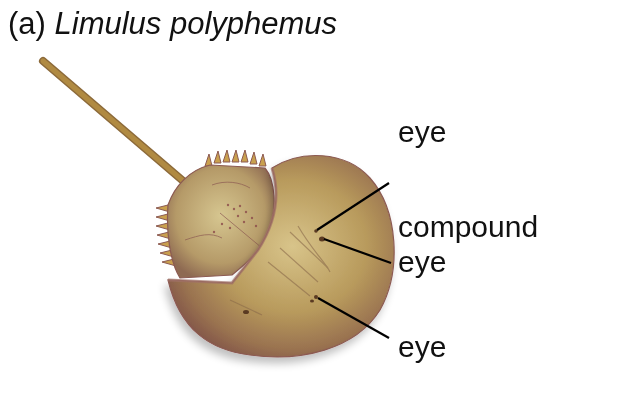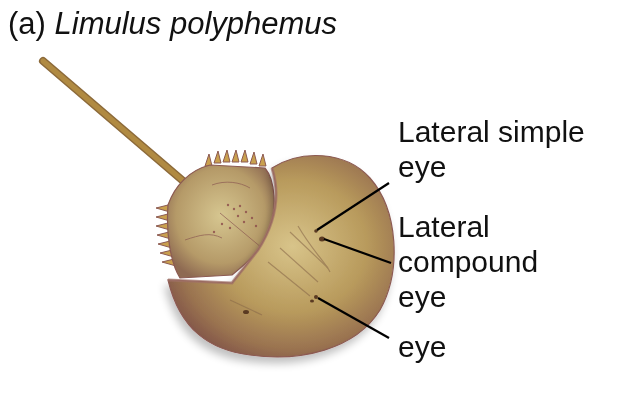--- a/index.html
+++ b/index.html
@@ -109,25 +109,23 @@
   </g>
 
   <g stroke="#000" stroke-width="2.2">
     <line x1="389" y1="183" x2="317" y2="230"></line>
     <line x1="391" y1="263" x2="324" y2="239"></line>
     <line x1="389" y1="338" x2="318" y2="298"></line>
   </g>
 </svg>
 
 <div class="label" style="left:398px; top:114px;">
-  <div>Lateral simple</div>
   <div>eye</div>
 </div>
 
 <div class="label" style="left:398px; top:209px;">
-  <div>Lateral</div>
   <div>compound</div>
   <div>eye</div>
 </div>
 
 <div class="label" style="left:398px; top:329px;">
   <div>eye</div>
 </div>
 
 </body></html>

